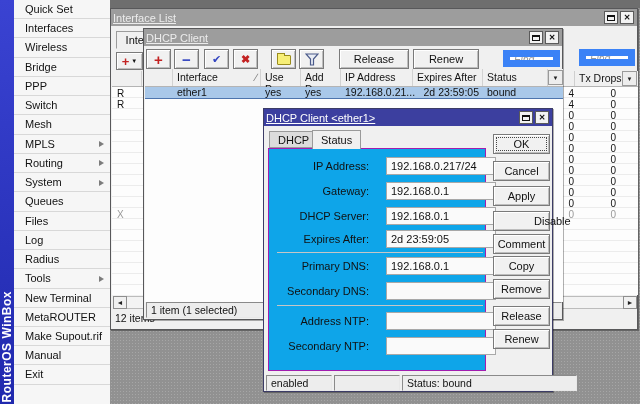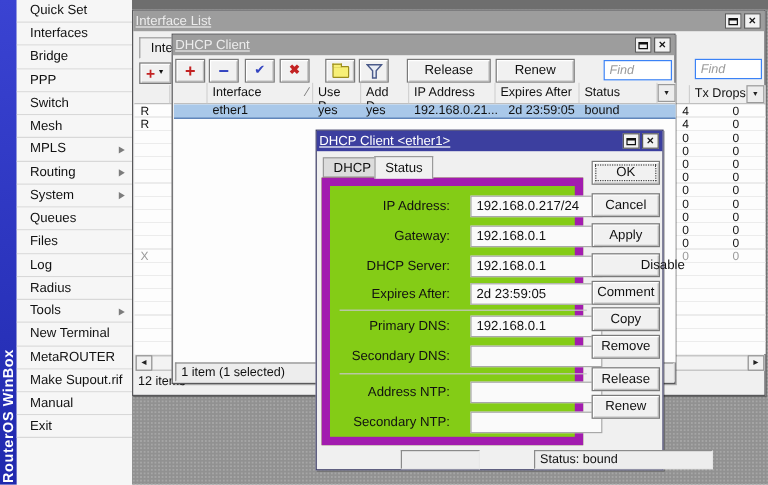--- a/index.html
+++ b/index.html
@@ -37,21 +37,21 @@
   .winbtns { position:absolute; right:3px; top:2px; display:flex; gap:2px; }
   .winbtn { width:14px; height:13px; background:#f2f2f2; border:1px solid #5a5a5a;
     display:flex; align-items:center; justify-content:center; color:#111;
     font-size:8px; font-weight:bold; line-height:1; }
   .maxglyph { display:block; width:8px; height:6px; border:1px solid #111; border-top:2px solid #111; }
 
   .sunken { background:#ededed; border:1px solid; border-color:#8a8a8a #e8e8e8 #e8e8e8 #8a8a8a; }
   .btn { position:absolute; background:#f1f1f1; border:1px solid #7a7a7a;
     box-shadow:inset 1px 1px 0 #ffffff, inset -1px -1px 0 #bdbdbd;
     text-align:center; line-height:18px; font-size:11px; }
-  .find-input { position:absolute; border:1px solid #3b82f6; background:#fff;
+  .find-input { position:absolute; border:7px solid #3b82f6; background:#fff;
     font-family:"Liberation Sans", sans-serif; font-size:10.5px; padding:0 4px; }
   .find-input::placeholder { font-style:italic; color:#9a9a9a; }
 
   
   #il-window { left:110px; top:8px; width:528px; height:322px; z-index:1; }
   #il-tab { position:absolute; left:5px; top:22px; width:62px; height:18px;
     background:#f0f0f0; border:1px solid #9c9c9c; border-bottom-color:#f0f0f0;
     text-align:center; line-height:17px; }
   #il-addbtn { left:5px; top:43px; width:27px; height:18px; display:flex; align-items:center; justify-content:center; gap:2px; }
   #il-header { position:absolute; left:1px; top:62px; width:526px; height:16px;
@@ -107,21 +107,21 @@
     line-height:14px; padding-left:4px; font-size:10.5px; }
 
   
   #dhcp-dialog { left:263px; top:108px; width:290px; height:284px; z-index:3; border-color:#3c3c66; }
   .tab { position:absolute; top:22px; height:17px; background:#dcdcdc; border:1px solid #9a9a9a;
     padding:0 8px; line-height:16px; }
   .tab.active { top:21px; height:19px; background:#f0f0f0; border-bottom:none; z-index:5; line-height:18px; }
   #tab-dhcp { left:5px; }
   #tab-status { left:48px; }
   #dlg-frame { position:absolute; left:4px; top:39px; width:218px; height:223px;
-    border:7px solid #a21caf; background:#84cc16; }
+    border:1px solid #a21caf; background:#0ea5e9; }
   .frow { position:absolute; left:8px; width:208px; height:18px; }
   .flabel { position:absolute; left:0; top:0; width:92px; text-align:right; line-height:18px; }
   .vbox { position:absolute; left:97px; top:0; width:110px; height:18px; background:#fafafa;
     border:1px solid #a8a8a8; line-height:16px; padding:0 4px; font-size:11px;
     white-space:nowrap; overflow:hidden;margin-left:12px; }
   .fsep { position:absolute; left:8px; width:206px; height:1px; background:#c6c6c6; }
   .dlg-btn { left:229px; width:57px; height:20px; }
   .dlg-btn.focused { outline:1px dotted #444; outline-offset:-4px; }
   .sseg { position:absolute; top:266px; height:16px; line-height:14px; padding-left:4px; font-size:10.5px;
     white-space:nowrap; overflow:hidden; }
@@ -132,20 +132,21 @@
 <div class="workspace"></div>
 <div class="top-strip"></div>
 
 <div class="sidebar">
   <div class="brand">
     <span>RouterOS WinBox</span>
   </div>
   <div class="menu">
     <div class="menu-item"><span>Quick Set</span></div>
     <div class="menu-item"><span>Interfaces</span></div>
+    <div class="menu-item"><span>Wireless</span></div>
     <div class="menu-item"><span>Bridge</span></div>
     <div class="menu-item"><span>PPP</span></div>
     <div class="menu-item"><span>Switch</span></div>
     <div class="menu-item"><span>Mesh</span></div>
     <div class="menu-item"><span>MPLS</span><span class="submenu-arrow"></span></div>
     <div class="menu-item"><span>Routing</span><span class="submenu-arrow"></span></div>
     <div class="menu-item"><span>System</span><span class="submenu-arrow"></span></div>
     <div class="menu-item"><span>Queues</span></div>
     <div class="menu-item"><span>Files</span></div>
     <div class="menu-item"><span>Log</span></div>
@@ -372,15 +373,16 @@
   </div>
   <div class="btn dlg-btn focused" style="top:25px;"><span>OK</span></div>
   <div class="btn dlg-btn" style="top:52px;"><span>Cancel</span></div>
   <div class="btn dlg-btn" style="top:77px;"><span>Apply</span></div>
   <div class="btn dlg-btn" style="top:102px;padding-left:40px;"><span>Disable</span></div>
   <div class="btn dlg-btn" style="top:125px;"><span>Comment</span></div>
   <div class="btn dlg-btn" style="top:147px;"><span>Copy</span></div>
   <div class="btn dlg-btn" style="top:170px;"><span>Remove</span></div>
   <div class="btn dlg-btn" style="top:197px;"><span>Release</span></div>
   <div class="btn dlg-btn" style="top:220px;"><span>Renew</span></div>
+  <div class="sunken sseg" style="left:2px;   width:66px;">enabled</div>
   <div class="sunken sseg" style="left:70px;  width:66px;"></div>
-  <div class="sunken sseg" style="left:138px; width:149px;margin-left:43px;">Status: bound</div>
+  <div class="sunken sseg" style="left:138px; width:175px;">Status: bound</div>
 </div>
 
 </body></html>

